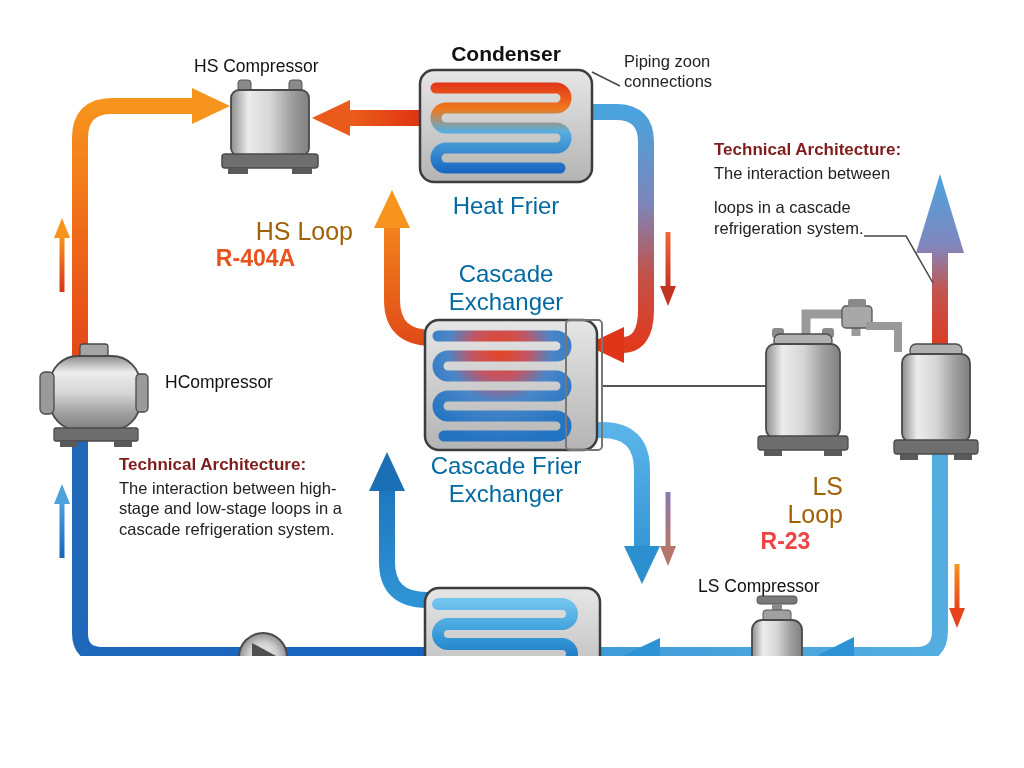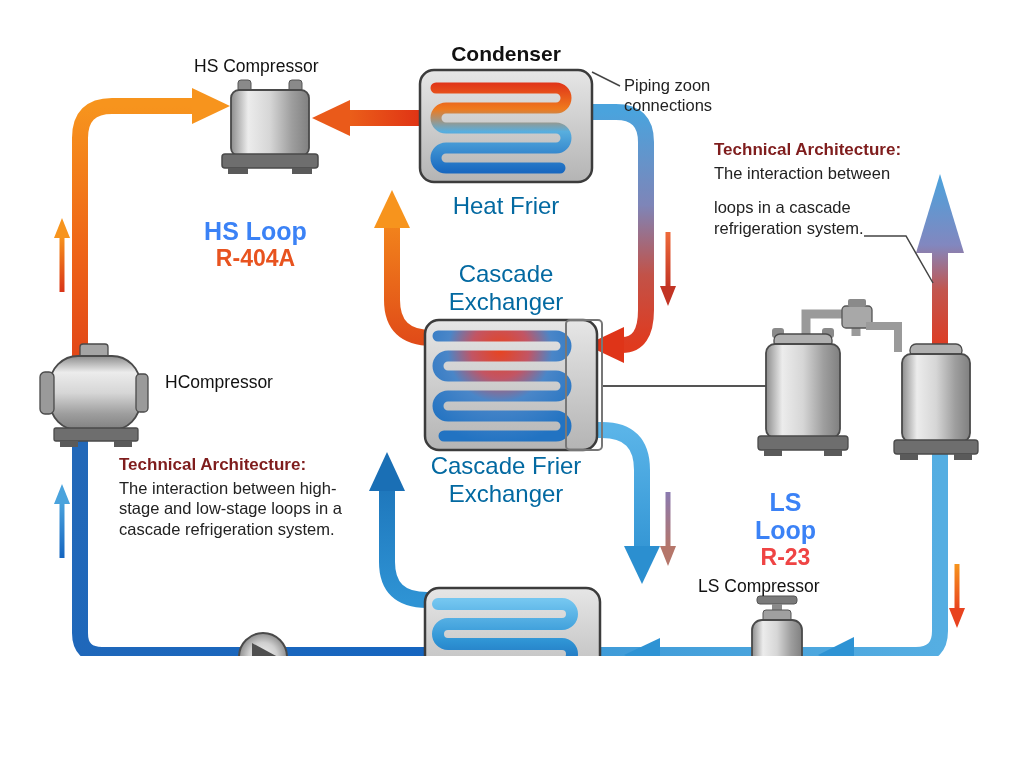--- a/index.html
+++ b/index.html
@@ -3,25 +3,25 @@
 <meta charset="utf-8">
 <style>
   html,body{margin:0;padding:0;background:#ffffff;}
   .stage{position:relative;width:1024px;height:656px;background:#ffffff;overflow:hidden;
          font-family:"Liberation Sans",sans-serif;}
   .stage svg{position:absolute;left:0;top:0;}
   .lbl{position:absolute;color:#141414;}
   .ctr{text-align:center;}
   .hs-accent{color:#e8531f;}
   .ls-accent{color:#ef4444;}
-  .small-note{font-size:16.5px;line-height:1.22;color:#222;margin-top:24px;}
+  .small-note{font-size:16.5px;line-height:1.22;color:#222;}
   .tech-title{font-size:17px;font-weight:bold;margin-bottom:3px;color:#7f1d1d;}
   .tech-line{font-size:16.5px;line-height:1.24;color:#222;}
   .spacer14{height:14px;}
-  .loop-name{font-size:25px;font-weight:bold;line-height:1.12;color:#3b82f6;}
+  .loop-name{font-size:25px;font-weight:normal;line-height:1.12;color:#a16207;text-align:right;}
   .loop-ref{font-size:23px;font-weight:bold;line-height:1.15;}
   .comp-lbl{font-size:17.5px;color:#111;}
   .box-lbl{font-size:24px;font-weight:normal;line-height:1.15;color:#0369a1;}
   .box-lbl-lg{font-size:21px;font-weight:bold;color:#111;}
 </style>
 </head>
 <body>
 
 <div class="stage">
 
@@ -294,21 +294,21 @@
 
   <div class="lbl comp-lbl" style="left:165px;top:372px;">HCompressor</div>
 
   <div class="lbl" style="left:119px;top:455px;width:262px;">
     <div class="tech-title">Technical Architecture:</div>
     <div class="tech-line">The interaction between high-</div>
     <div class="tech-line">stage and low-stage loops in a</div>
     <div class="tech-line">cascade refrigeration system.</div>
   </div>
 
-  <div class="lbl ctr" style="left:728px;top:472px;width:115px;margin-top:16px;">
+  <div class="lbl ctr" style="left:728px;top:472px;width:115px;">
     <div class="loop-name">LS</div>
     <div class="loop-name">Loop</div>
     <div class="loop-ref ls-accent">R-23</div>
   </div>
 
   <div class="lbl comp-lbl" style="left:698px;top:576px;">LS Compressor</div>
 
   <div class="lbl box-lbl-lg ctr" style="left:418px;top:702px;width:180px;">Evaporator</div>
 
 </div>

